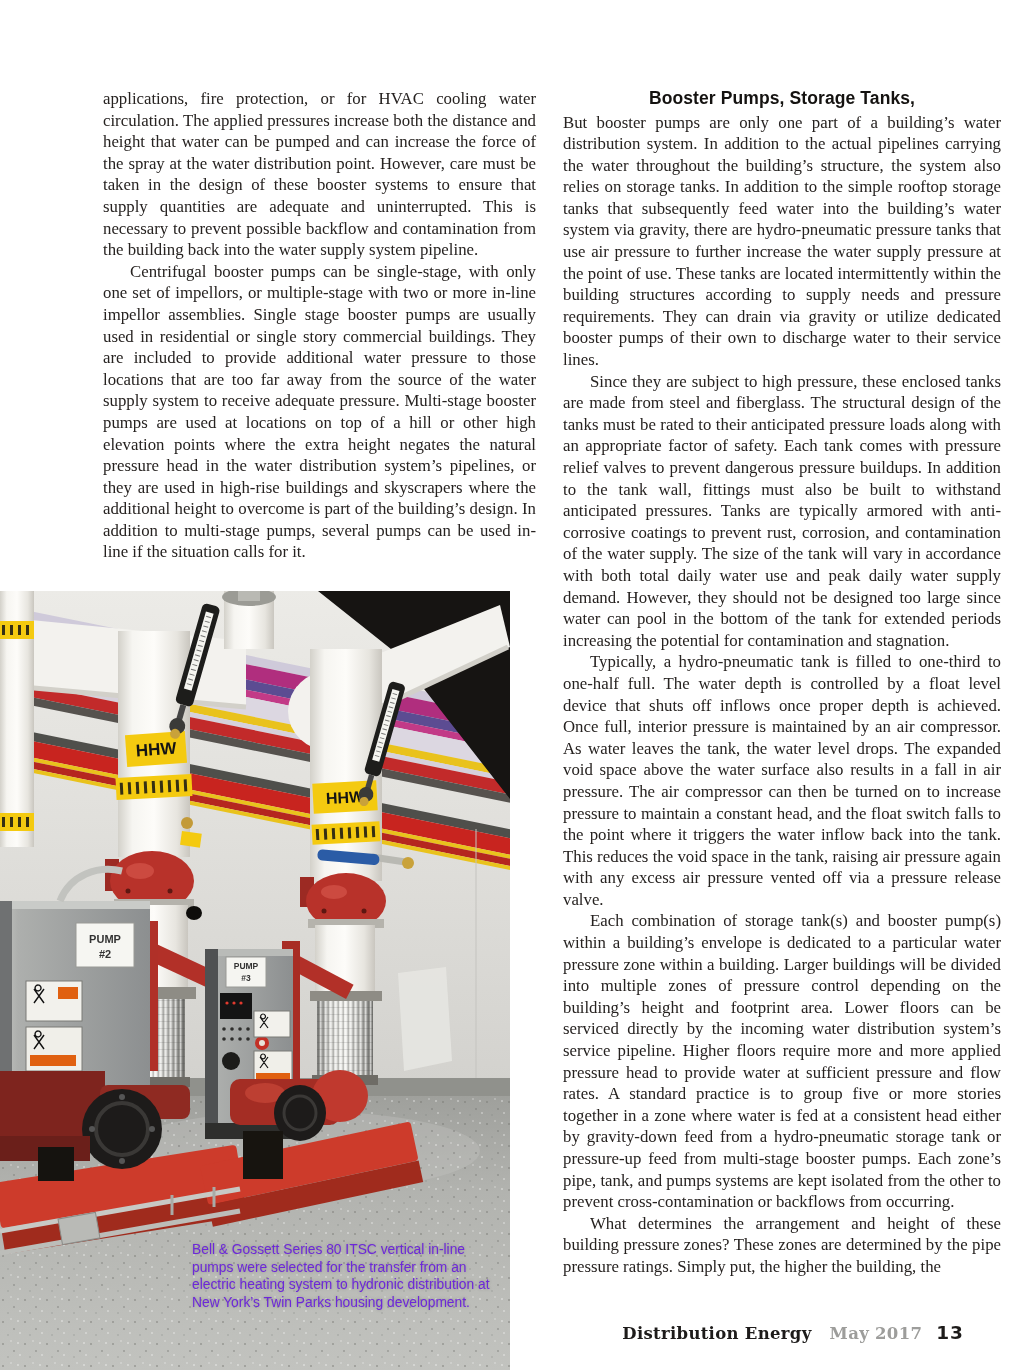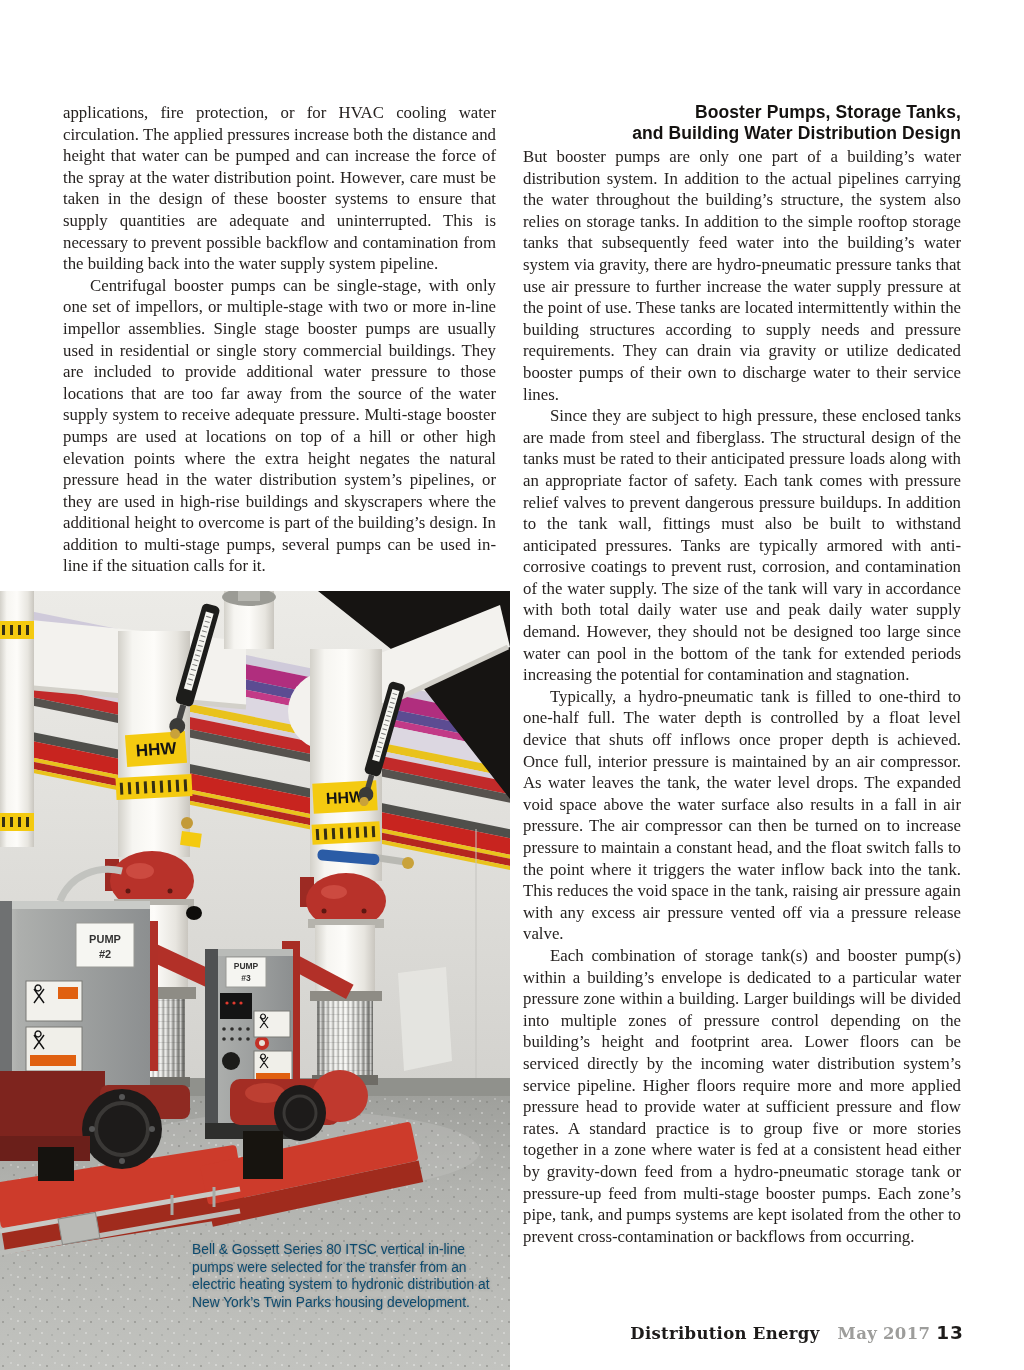--- a/index.html
+++ b/index.html
@@ -1,50 +1,51 @@
 <!DOCTYPE html>
 <html><head>
 <meta charset="utf-8">
 <style>
   html,body{margin:0;padding:0;background:#ffffff;}
   .page{position:relative;width:1024px;height:1370px;background:#ffffff;overflow:hidden;
         font-family:"Liberation Serif",serif;color:#262220;}
-  .col{position:absolute;top:102px;text-align:justify;font-size:16.8px;line-height:21.6px;}
+  .col{position:absolute;top:88px;text-align:justify;font-size:16.8px;line-height:21.6px;margin-left:40px;}
   .col-left{left:63px;width:433px;}
   .col-right{left:523px;width:438px;}
   .body-para{margin:0;text-indent:27px;}
   .body-para.first{text-indent:0;}
   .section-heading{margin:0 0 3px 0;font-family:"Liberation Sans",sans-serif;font-size:17.5px;
-        line-height:20.5px;font-weight:bold;color:#141210;text-align:right;letter-spacing:.1px;}
+        line-height:20.5px;font-weight:bold;color:#141210;text-align:center;letter-spacing:.1px;}
   .photo{position:absolute;left:0;top:591px;width:510px;height:779px;margin:0;overflow:hidden;background:#d8d7d3;}
   .photo svg{display:block;}
   .caption{position:absolute;left:192px;top:650px;width:308px;font-family:"Liberation Sans",sans-serif;
-        font-size:13.8px;line-height:17.6px;color:#0c4a6e;text-shadow:0 0 3px rgba(90,90,90,.45);}
+        font-size:13.8px;line-height:17.6px;color:#6d28d9;text-shadow:0 0 3px rgba(90,90,90,.45);}
   .footer{position:absolute;top:1322px;right:60px;font-family:"DejaVu Serif",serif;font-weight:bold;
         font-size:16.5px;color:#1d1b1a;letter-spacing:.3px;white-space:nowrap;}
   .footer .issue{color:#9d9d9b;margin-left:12px;}
-  .footer .pagenum{font-family:"DejaVu Sans",sans-serif;font-size:18.5px;letter-spacing:1px;}
+  .footer .pagenum{font-family:"DejaVu Sans",sans-serif;font-size:18.5px;margin-left:8px;letter-spacing:1px;}
   svg text{font-family:"Liberation Sans",sans-serif;}
 </style>
 </head>
 <body>
 
 <div class="page">
 
   <div class="col col-left">
     <p class="body-para first">applications, fire protection, or for HVAC cooling water circulation. The applied pressures increase both the distance and height that water can be pumped and can increase the force of the spray at the water distribution point. However, care must be taken in the design of these booster systems to ensure that supply quantities are adequate and uninterrupted. This is necessary to prevent possible backflow and contamination from the building back into the water supply system pipeline.</p>
     <p class="body-para">Centrifugal booster pumps can be single-stage, with only one set of impellors, or multiple-stage with two or more in-line impellor assemblies. Single stage booster pumps are usually used in residential or single story commercial buildings. They are included to provide additional water pressure to those locations that are too far away from the source of the water supply system to receive adequate pressure. Multi-stage booster pumps are used at locations on top of a hill or other high elevation points where the extra height negates the natural pressure head in the water distribution system’s pipelines, or they are used in high-rise buildings and skyscrapers where the additional height to overcome is part of the building’s design. In addition to multi-stage pumps, several pumps can be used in-line if the situation calls for it.</p>
   </div>
 
   <div class="col col-right">
-    <h2 class="section-heading"><span>Booster Pumps, Storage Tanks,</span><br><span>and Building Water Distribution Design</span></h2>
+    <h2 class="section-heading"><span>Booster Pumps, Storage Tanks,</span><br></h2>
     <p class="body-para first">But booster pumps are only one part of a building’s water distribution system. In addition to the actual pipelines carrying the water throughout the building’s structure, the system also relies on storage tanks. In addition to the simple rooftop storage tanks that subsequently feed water into the building’s water system via gravity, there are hydro-pneumatic pressure tanks that use air pressure to further increase the water supply pressure at the point of use. These tanks are located intermittently within the building structures according to supply needs and pressure requirements. They can drain via gravity or utilize dedicated booster pumps of their own to discharge water to their service lines.</p>
     <p class="body-para">Since they are subject to high pressure, these enclosed tanks are made from steel and fiberglass. The structural design of the tanks must be rated to their anticipated pressure loads along with an appropriate factor of safety. Each tank comes with pressure relief valves to prevent dangerous pressure buildups. In addition to the tank wall, fittings must also be built to withstand anticipated pressures. Tanks are typically armored with anti-corrosive coatings to prevent rust, corrosion, and contamination of the water supply. The size of the tank will vary in accordance with both total daily water use and peak daily water supply demand. However, they should not be designed too large since water can pool in the bottom of the tank for extended periods increasing the potential for contamination and stagnation.</p>
     <p class="body-para">Typically, a hydro-pneumatic tank is filled to one-third to one-half full. The water depth is controlled by a float level device that shuts off inflows once proper depth is achieved. Once full, interior pressure is maintained by an air compressor. As water leaves the tank, the water level drops. The expanded void space above the water surface also results in a fall in air pressure. The air compressor can then be turned on to increase pressure to maintain a constant head, and the float switch falls to the point where it triggers the water inflow back into the tank. This reduces the void space in the tank, raising air pressure again with any excess air pressure vented off via a pressure release valve.</p>
     <p class="body-para">Each combination of storage tank(s) and booster pump(s) within a building’s envelope is dedicated to a particular water pressure zone within a building. Larger buildings will be divided into multiple zones of pressure control depending on the building’s height and footprint area. Lower floors can be serviced directly by the incoming water distribution system’s service pipeline. Higher floors require more and more applied pressure head to provide water at sufficient pressure and flow rates. A standard practice is to group five or more stories together in a zone where water is fed at a consistent head either by gravity-down feed from a hydro-pneumatic storage tank or pressure-up feed from multi-stage booster pumps. Each zone’s pipe, tank, and pumps systems are kept isolated from the other to prevent cross-contamination or backflows from occurring.</p>
+    <p class="body-para">What determines the arrangement and height of these building pressure zones? These zones are determined by the pipe pressure ratings. Simply put, the higher the building, the</p>
   </div>
 
   <figure class="photo">
     <svg width="510" height="779" viewBox="0 0 510 779">
       <defs>
         <linearGradient id="wallGrad" x1="0" y1="0" x2="0" y2="1">
           <stop offset="0" stop-color="#ecebe7"></stop>
             <stop offset="0.6" stop-color="#dddcd8"></stop>
             <stop offset="1" stop-color="#d2d1cd"></stop>
         </linearGradient>

